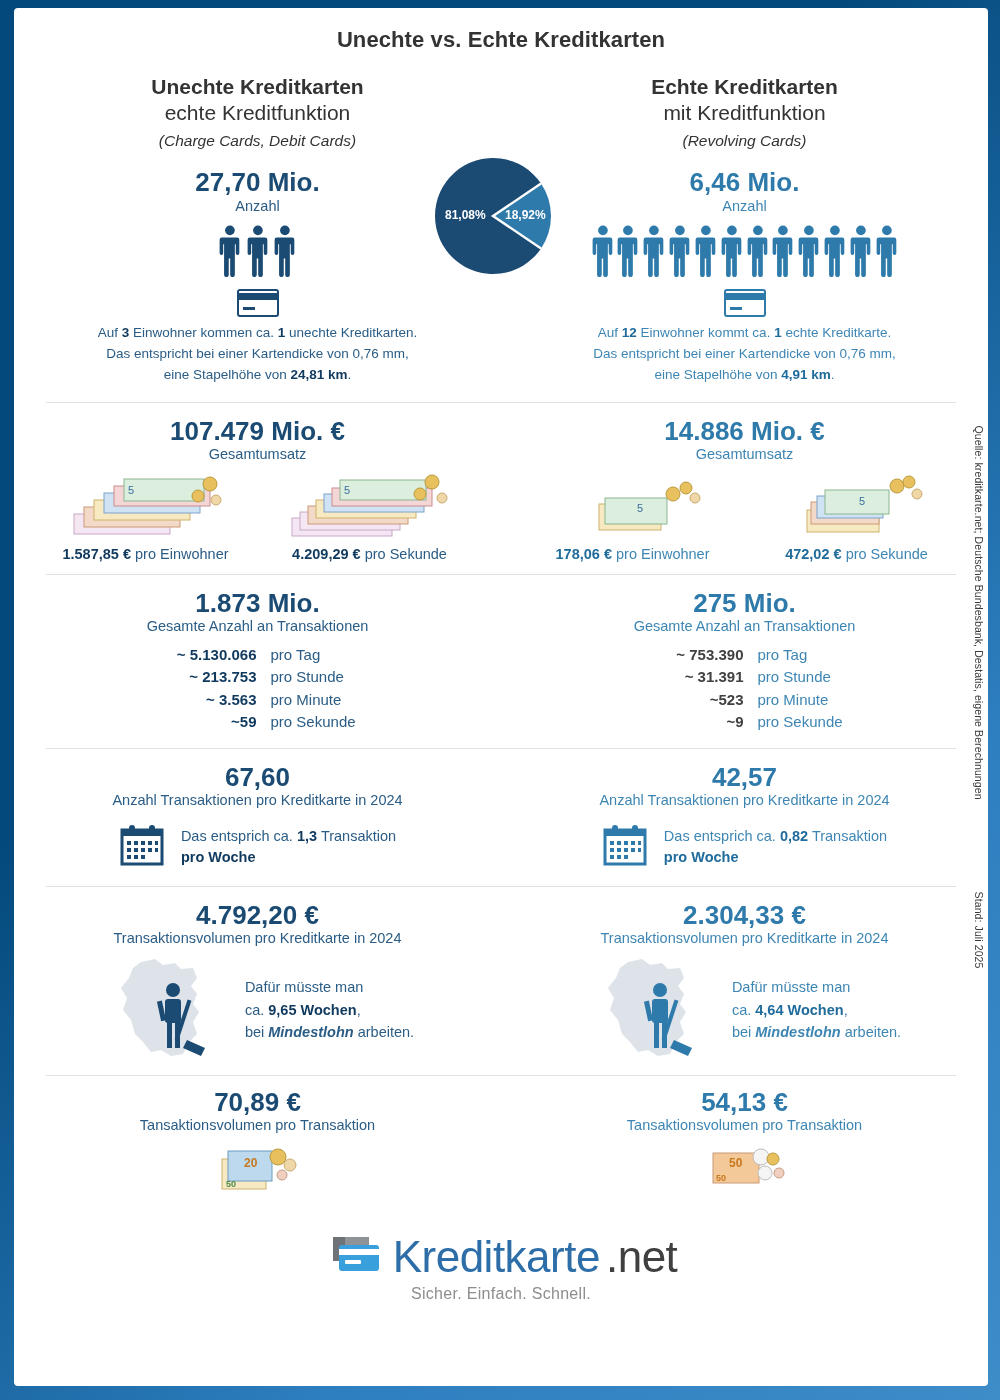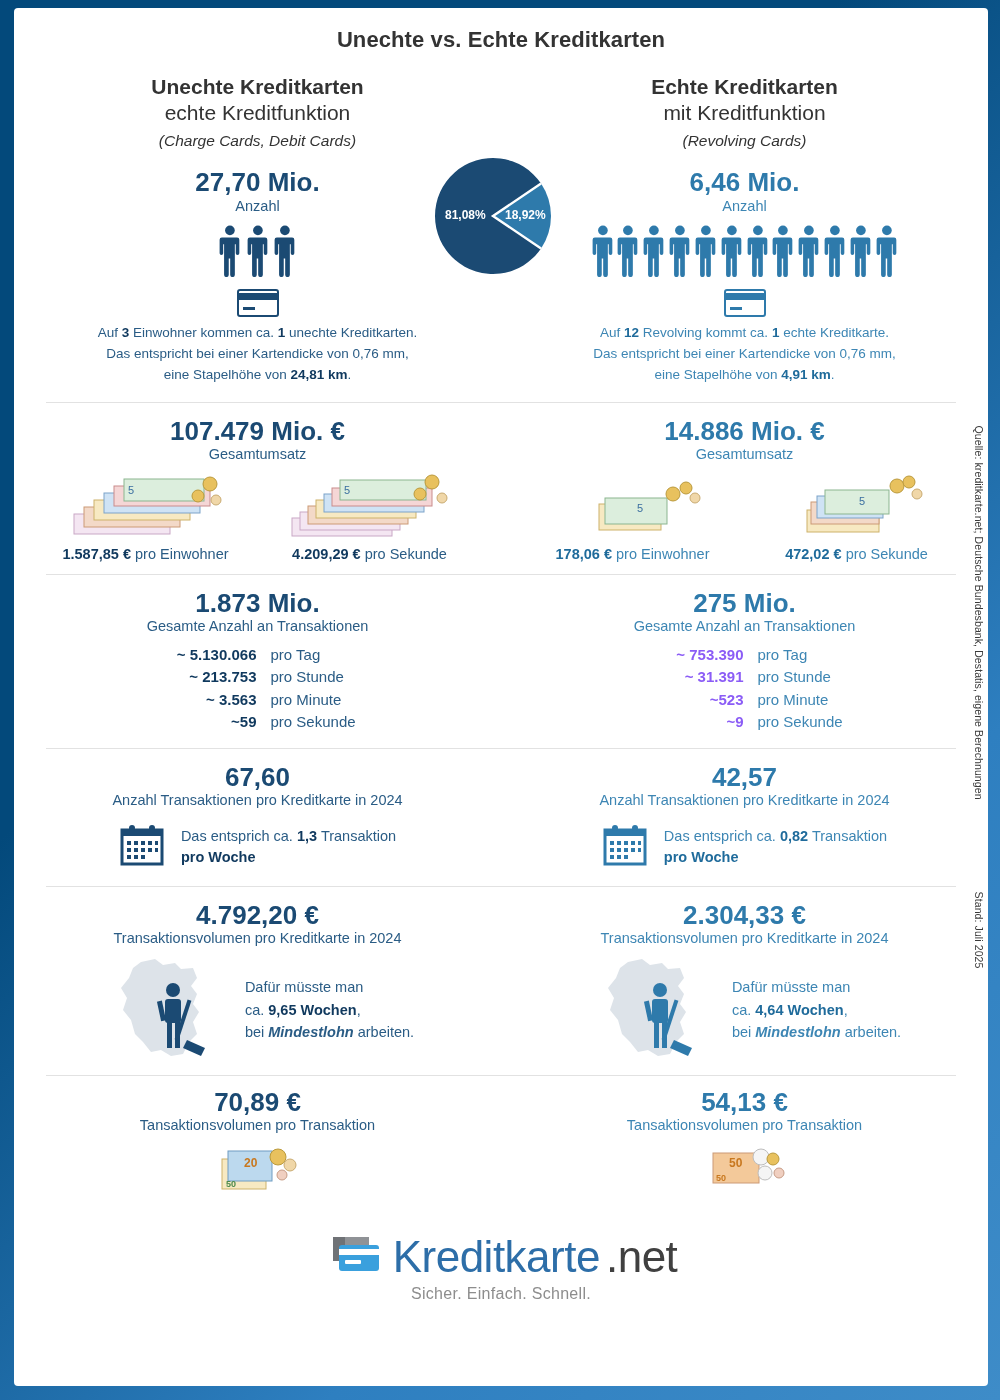--- a/index.html
+++ b/index.html
@@ -90,21 +90,21 @@
   .money-val.L { color: #2a5c85; } .money-val.L b { color: #10395e; }
   .money-val.R { color: #3d86b4; } .money-val.R b { color: #1f6b9b; }
 
   
   .tx-list { margin-top: 8px; display: inline-block; }
   .tx-line { display: flex; font-size: 15px; line-height: 1.5; }
   .tx-num { width: 136px; text-align: right; font-weight: bold; padding-right: 14px; }
   .tx-lbl { width: 110px; text-align: left; }
   .tx-list.L .tx-num { color: #10395e; } .tx-list.L .tx-lbl { color: #2f6further; }
   .tx-list.L .tx-lbl { color: #2a5c85; }
-  .tx-list.R .tx-num { color: #8b5cf6; } .tx-list.R .tx-lbl { color: #3d86b4; }
+  .tx-list.R .tx-num { color: #404040; } .tx-list.R .tx-lbl { color: #3d86b4; }
 
   
   .cal-block { display: flex; justify-content: center; align-items: center; gap: 16px; margin-top: 14px; }
   .cal-txt { text-align: left; font-size: 14.5px; line-height: 1.45; }
   .cal-txt.L { color: #2a5c85; } .cal-txt.L b { color: #10395e; }
   .cal-txt.R { color: #3d86b4; } .cal-txt.R b { color: #1f6b9b; }
 
   
   .map-block { display: flex; justify-content: center; align-items: center; gap: 4px; margin-top: 8px; }
   .map-txt { text-align: left; font-size: 14.5px; line-height: 1.55; }
@@ -249,21 +249,21 @@
           </div>
       <div class="card-ico">
         <svg width="42" height="28" viewBox="0 0 42 28">
           <rect x="1" y="1" width="40" height="26" rx="2" fill="#fff" stroke="#2e7aab" stroke-width="2"></rect>
           <rect x="1" y="4" width="40" height="7" fill="#2e7aab"></rect>
           <rect x="6" y="18" width="12" height="3" fill="#2e7aab"></rect>
         </svg>
       </div>
       <div class="note R">
         <div>
-          <span>Auf </span><b>12</b><span> Revolving kommt ca. </span><b>1</b><span> echte Kreditkarte.</span>
+          <span>Auf </span><b>12</b><span> Einwohner kommt ca. </span><b>1</b><span> echte Kreditkarte.</span>
         </div>
         <div>Das entspricht bei einer Kartendicke von 0,76 mm,</div>
         <div><span>eine Stapelhöhe von </span><b>4,91 km</b><span>.</span></div>
       </div>
     </div>
   </div>
 
   <hr class="sep" style="margin-top:16px;">
 
   <div class="row" style="margin-top:14px;">

